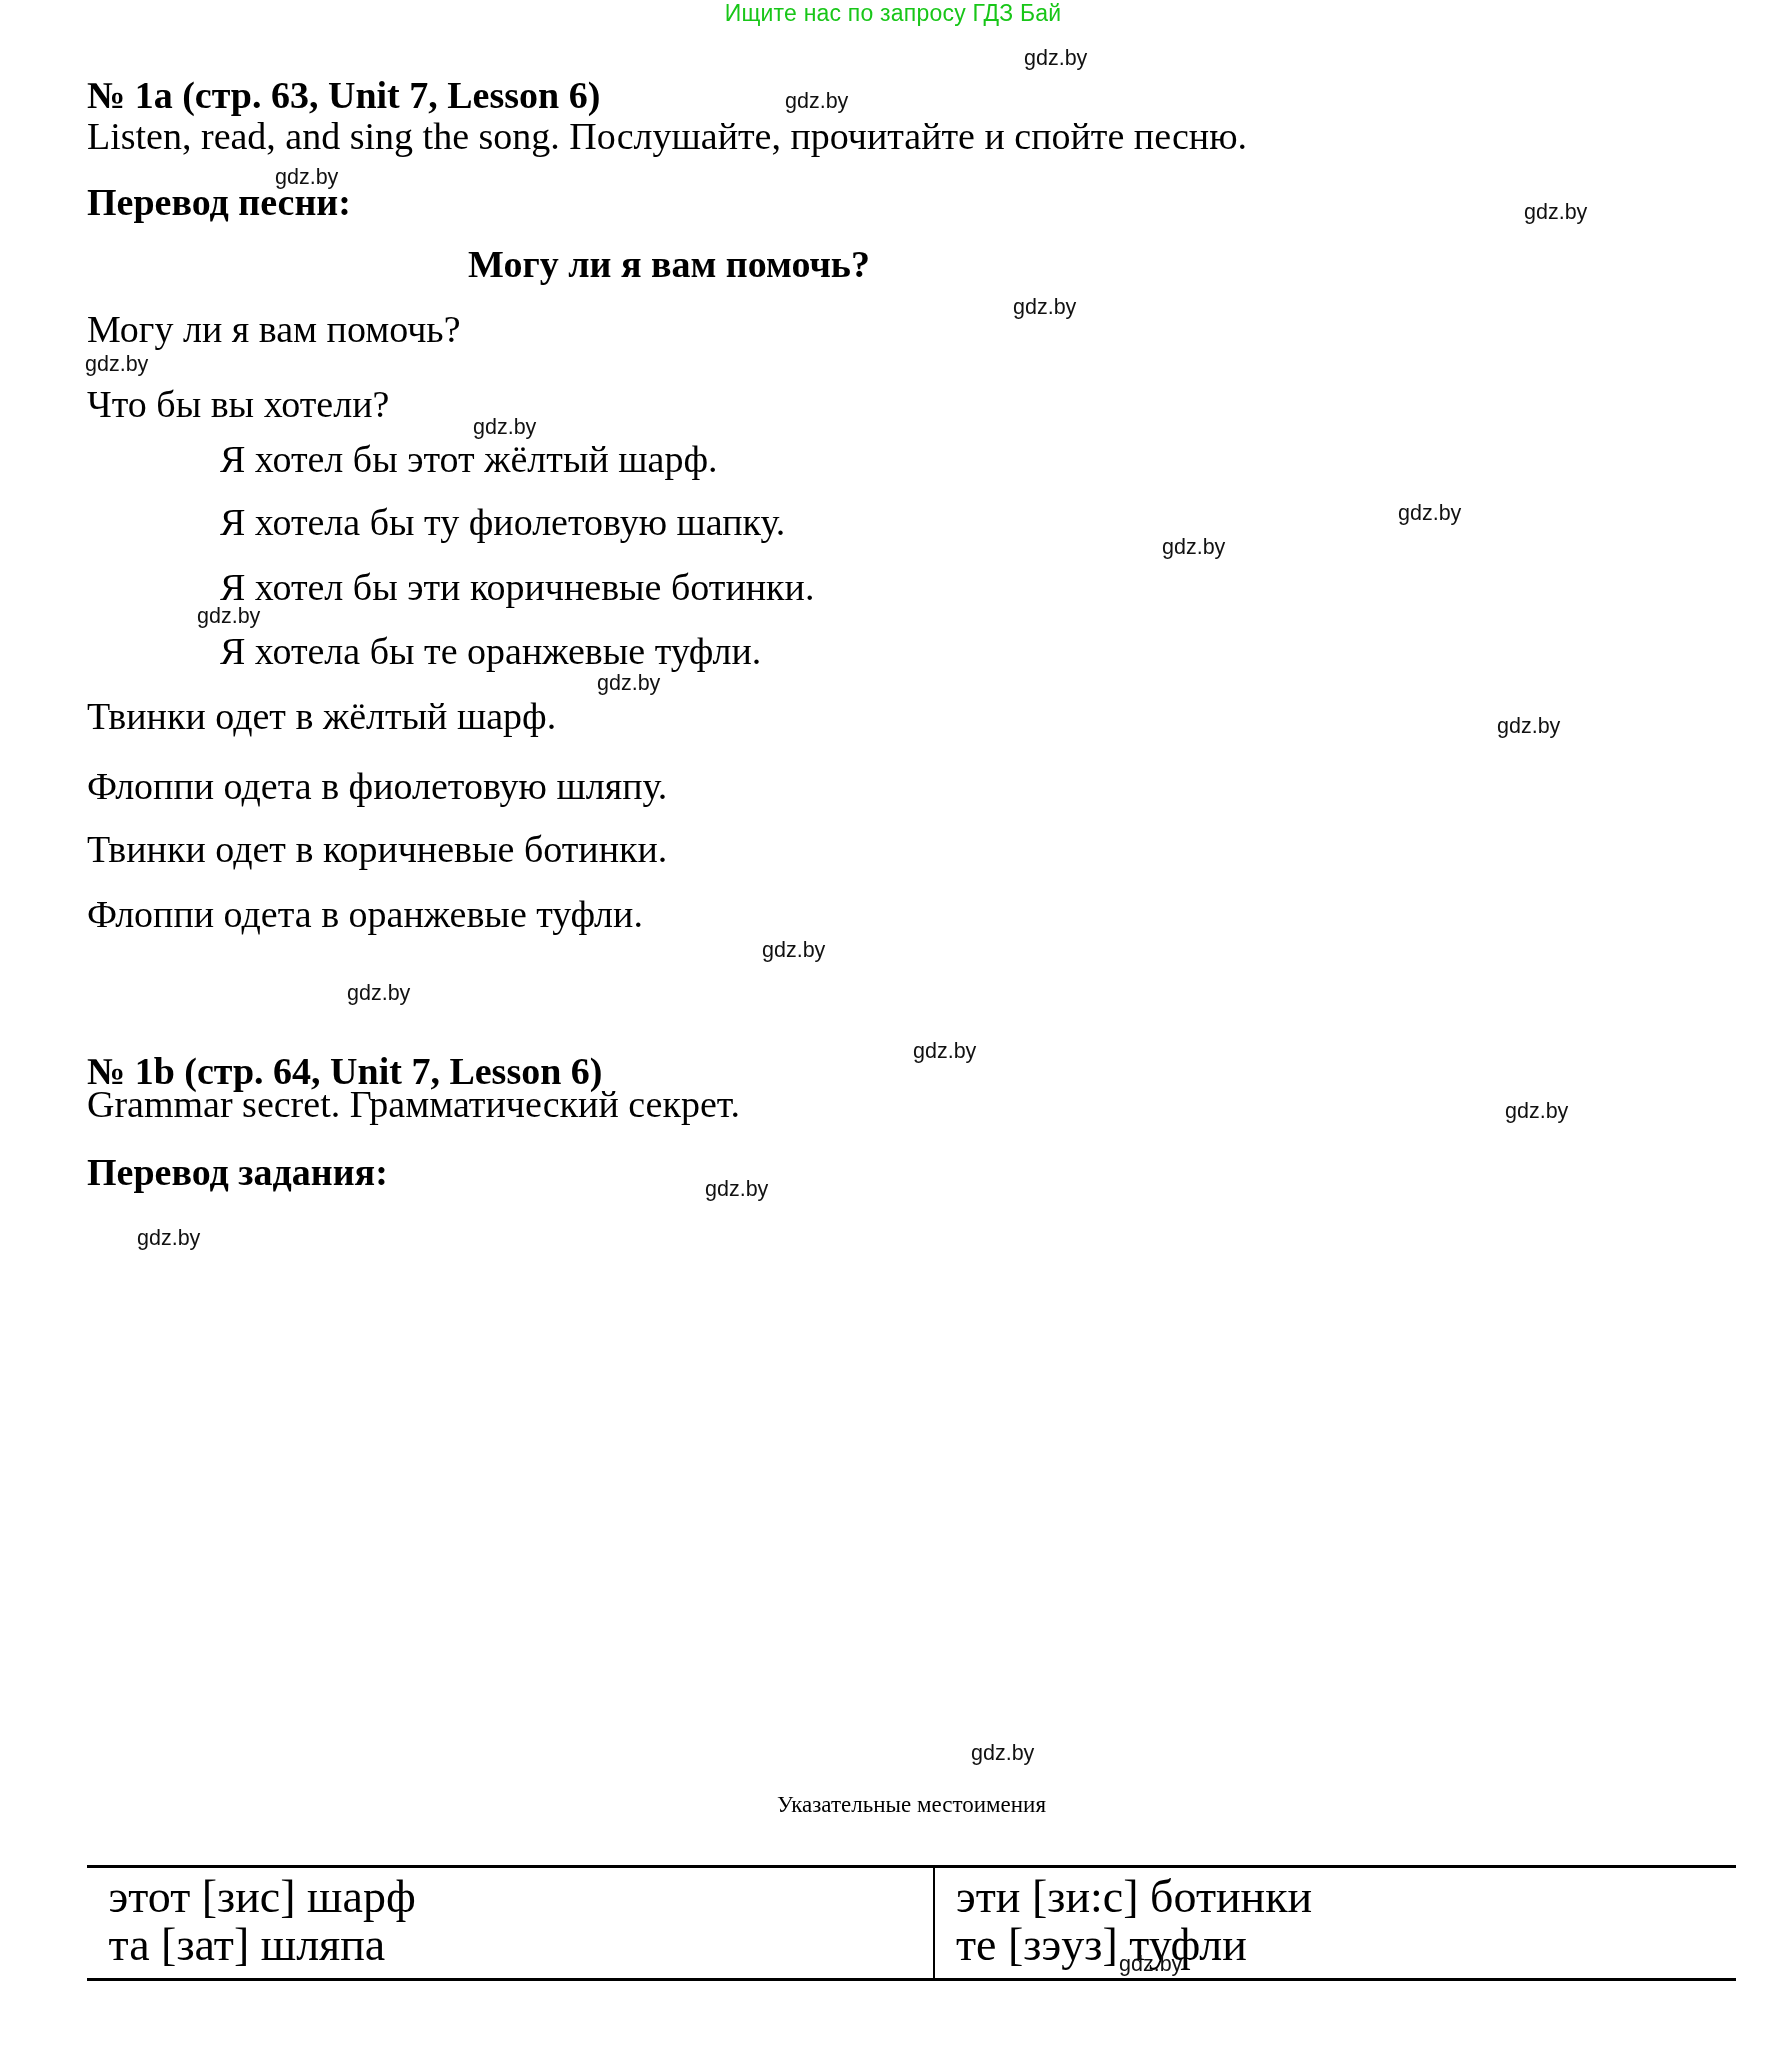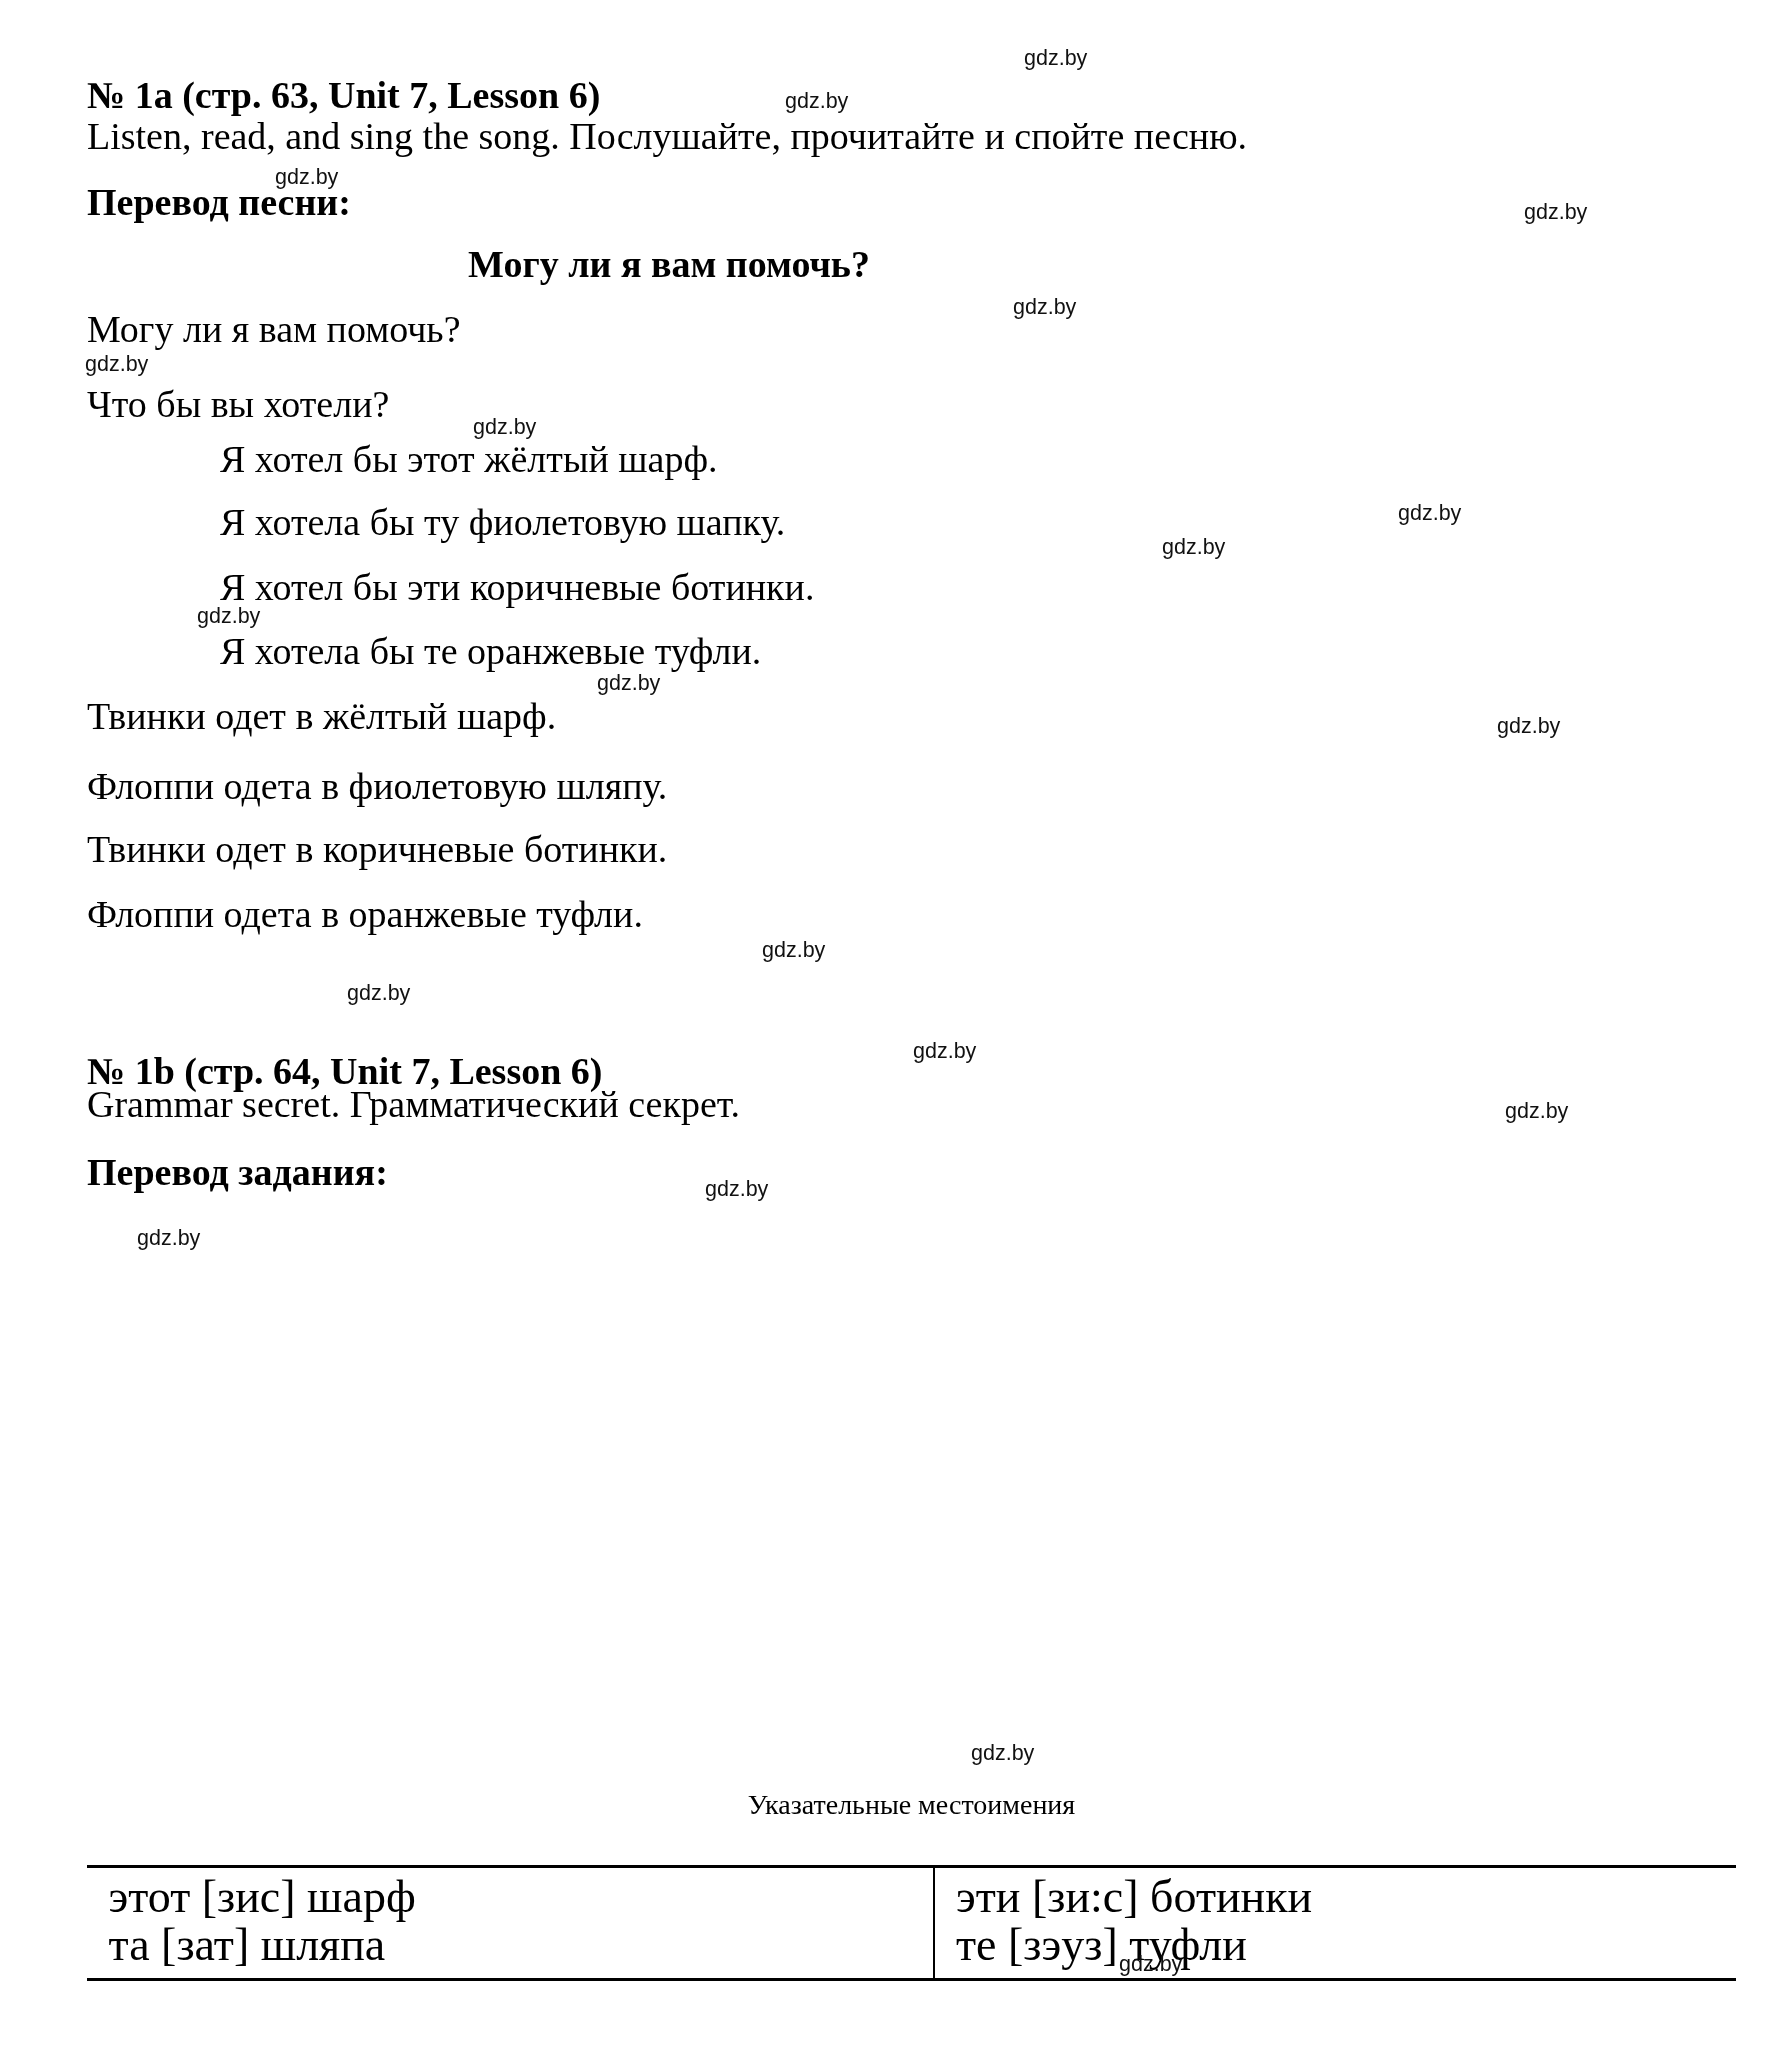--- a/index.html
+++ b/index.html
@@ -71,21 +71,21 @@
   
   .abs { position: absolute; left: 87px; }
 
   
   .table-caption {
     position: absolute;
     left: 87px;
     top: 1785px;
     width: 1649px;
     text-align: center;
-    font-size: 28px;
+    font-size: 23px;
     line-height: 39px;
   }
 
   .gtable {
     position: absolute;
     left: 87px;
     top: 1865px;
     width: 1649px;
     border-top: 3.6px solid #000;
     border-bottom: 3.6px solid #000;
@@ -131,20 +131,21 @@
     color: #111111;
     white-space: nowrap;
     pointer-events: none;
   }
 </style>
 </head>
 <body>
 
 <div id="page">
 
+  <div class="promo-bar" id="promo-bar" style="color: rgb(24, 198, 24);">Ищите нас по запросу ГДЗ Бай</div>
 
   <div class="abs h-task" style="top:45px;">№ 1a (стр. 63, Unit 7, Lesson 6)</div>
 
   <div class="abs p-line" style="top:116px;">Listen, read, and sing the song. Послушайте, прочитайте и спойте песню.</div>
 
   <div class="abs h-sub" style="top:182px;">Перевод песни:</div>
 
   <div class="abs song-title" style="top:244px;">Могу ли я вам помочь?</div>
 
   <div class="abs p-line" style="top:309px;">Могу ли я вам помочь?</div>

